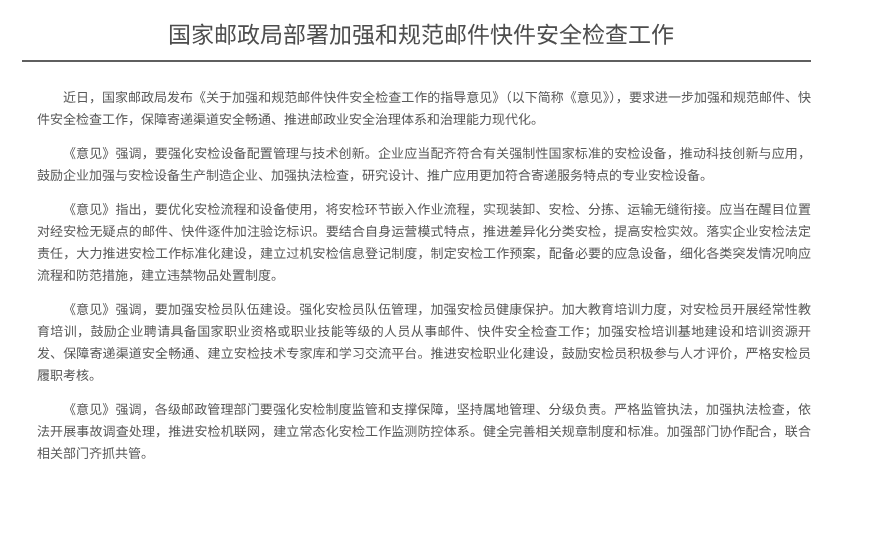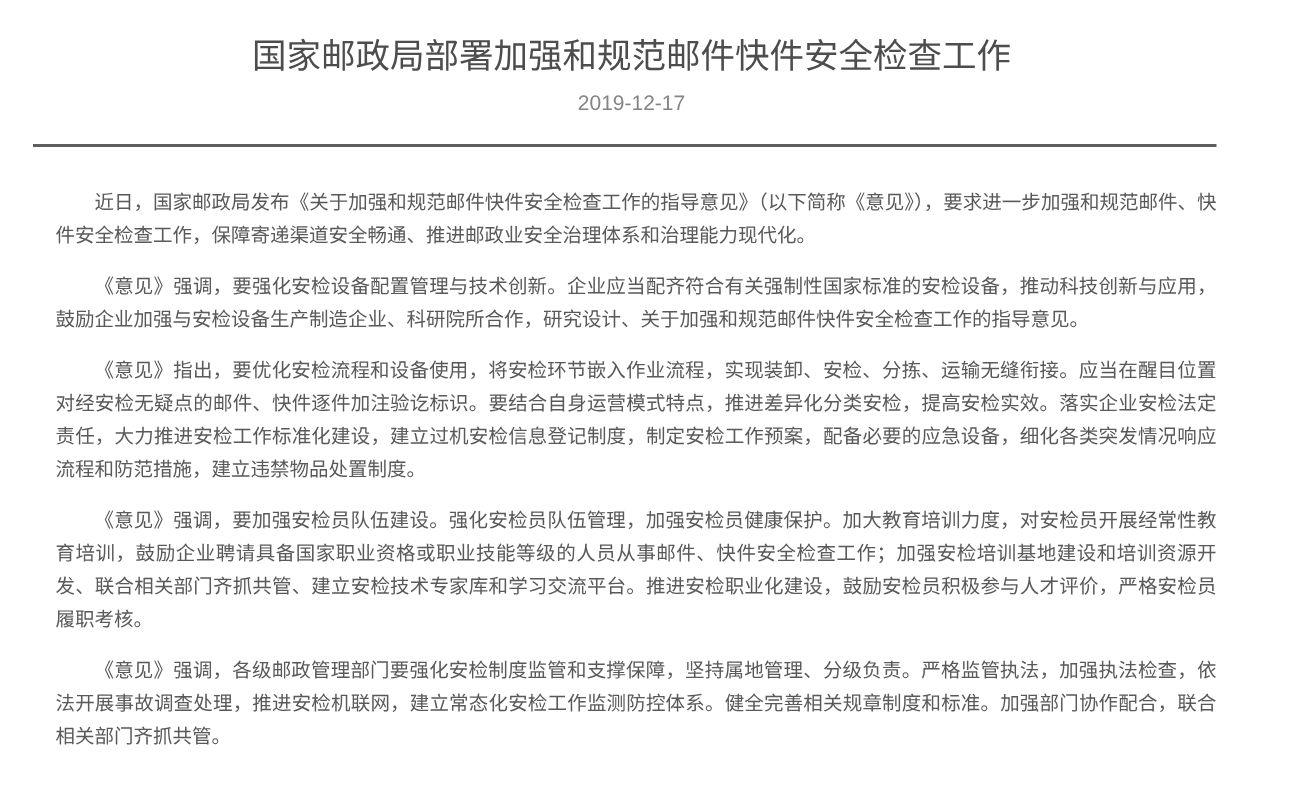--- a/index.html
+++ b/index.html
@@ -11,20 +11,21 @@
     width: 877px;
     height: 536px;
     overflow: hidden;
     font-family: "Liberation Sans", sans-serif;
   }
   .page {
     box-sizing: border-box;
     width: 842px;
     height: 536px;
     padding-top: 24px;
+    font-family: Liberation Mono, monospace;
   }
   .article-title {
     margin: 0 20px 9px 20px;
     text-align: center;
     font-size: 23px;
     line-height: 27px;
     font-weight: 400;
     color: #4d4d4d;
   }
   .article-date {
@@ -51,24 +52,23 @@
     margin: 10px 0 12px 0;
     text-indent: 2em;
   }
 </style>
 </head>
 <body>
 
 <div class="page">
   <h1 class="article-title">国家邮政局部署加强和规范邮件快件安全检查工作</h1>
 
-  <div class="article-date">2019-12-17</div>
 
   <hr class="divider">
 
   <div class="article-body">
     <p>近日，国家邮政局发布《关于加强和规范邮件快件安全检查工作的指导意见》（以下简称《意见》），要求进一步加强和规范邮件、快件安全检查工作，保障寄递渠道安全畅通、推进邮政业安全治理体系和治理能力现代化。</p>
-    <p>《意见》强调，要强化安检设备配置管理与技术创新。企业应当配齐符合有关强制性国家标准的安检设备，推动科技创新与应用，鼓励企业加强与安检设备生产制造企业、科研院所合作，研究设计、关于加强和规范邮件快件安全检查工作的指导意见。</p>
+    <p>《意见》强调，要强化安检设备配置管理与技术创新。企业应当配齐符合有关强制性国家标准的安检设备，推动科技创新与应用，鼓励企业加强与安检设备生产制造企业、加强执法检查，研究设计、推广应用更加符合寄递服务特点的专业安检设备。</p>
     <p>《意见》指出，要优化安检流程和设备使用，将安检环节嵌入作业流程，实现装卸、安检、分拣、运输无缝衔接。应当在醒目位置对经安检无疑点的邮件、快件逐件加注验讫标识。要结合自身运营模式特点，推进差异化分类安检，提高安检实效。落实企业安检法定责任，大力推进安检工作标准化建设，建立过机安检信息登记制度，制定安检工作预案，配备必要的应急设备，细化各类突发情况响应流程和防范措施，建立违禁物品处置制度。</p>
-    <p>《意见》强调，要加强安检员队伍建设。强化安检员队伍管理，加强安检员健康保护。加大教育培训力度，对安检员开展经常性教育培训，鼓励企业聘请具备国家职业资格或职业技能等级的人员从事邮件、快件安全检查工作；加强安检培训基地建设和培训资源开发、联合相关部门齐抓共管、建立安检技术专家库和学习交流平台。推进安检职业化建设，鼓励安检员积极参与人才评价，严格安检员履职考核。</p>
+    <p>《意见》强调，要加强安检员队伍建设。强化安检员队伍管理，加强安检员健康保护。加大教育培训力度，对安检员开展经常性教育培训，鼓励企业聘请具备国家职业资格或职业技能等级的人员从事邮件、快件安全检查工作；加强安检培训基地建设和培训资源开发、保障寄递渠道安全畅通、建立安检技术专家库和学习交流平台。推进安检职业化建设，鼓励安检员积极参与人才评价，严格安检员履职考核。</p>
     <p>《意见》强调，各级邮政管理部门要强化安检制度监管和支撑保障，坚持属地管理、分级负责。严格监管执法，加强执法检查，依法开展事故调查处理，推进安检机联网，建立常态化安检工作监测防控体系。健全完善相关规章制度和标准。加强部门协作配合，联合相关部门齐抓共管。</p>
   </div>
 </div>
 
 </body></html>

